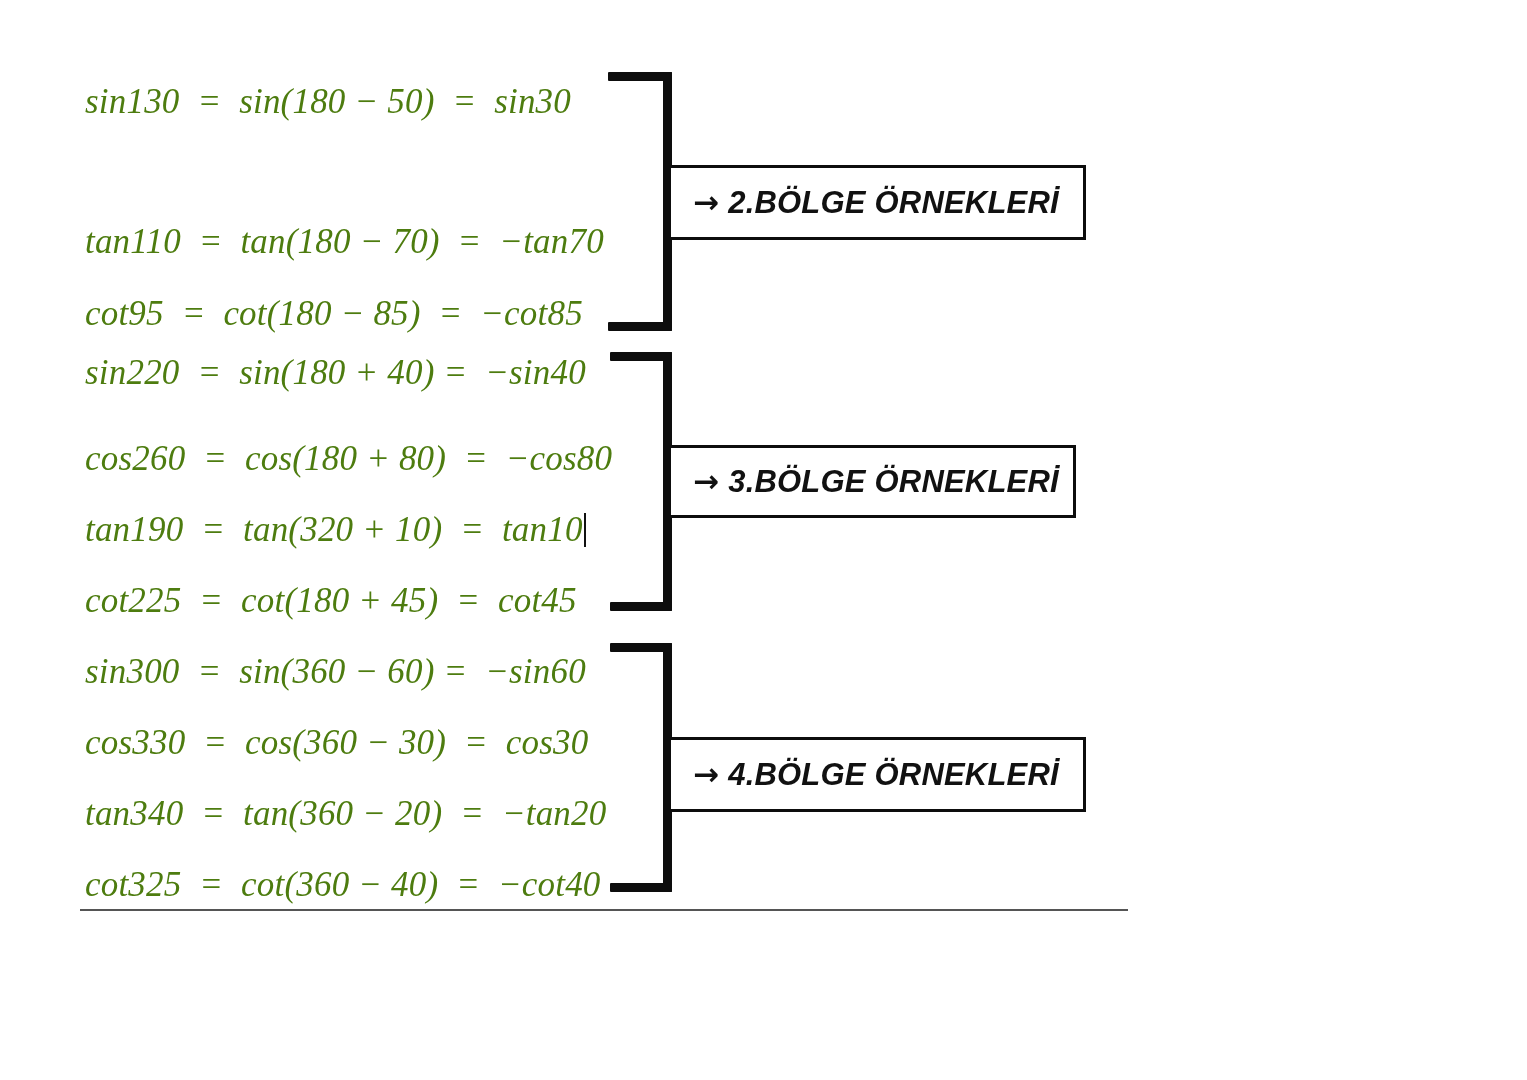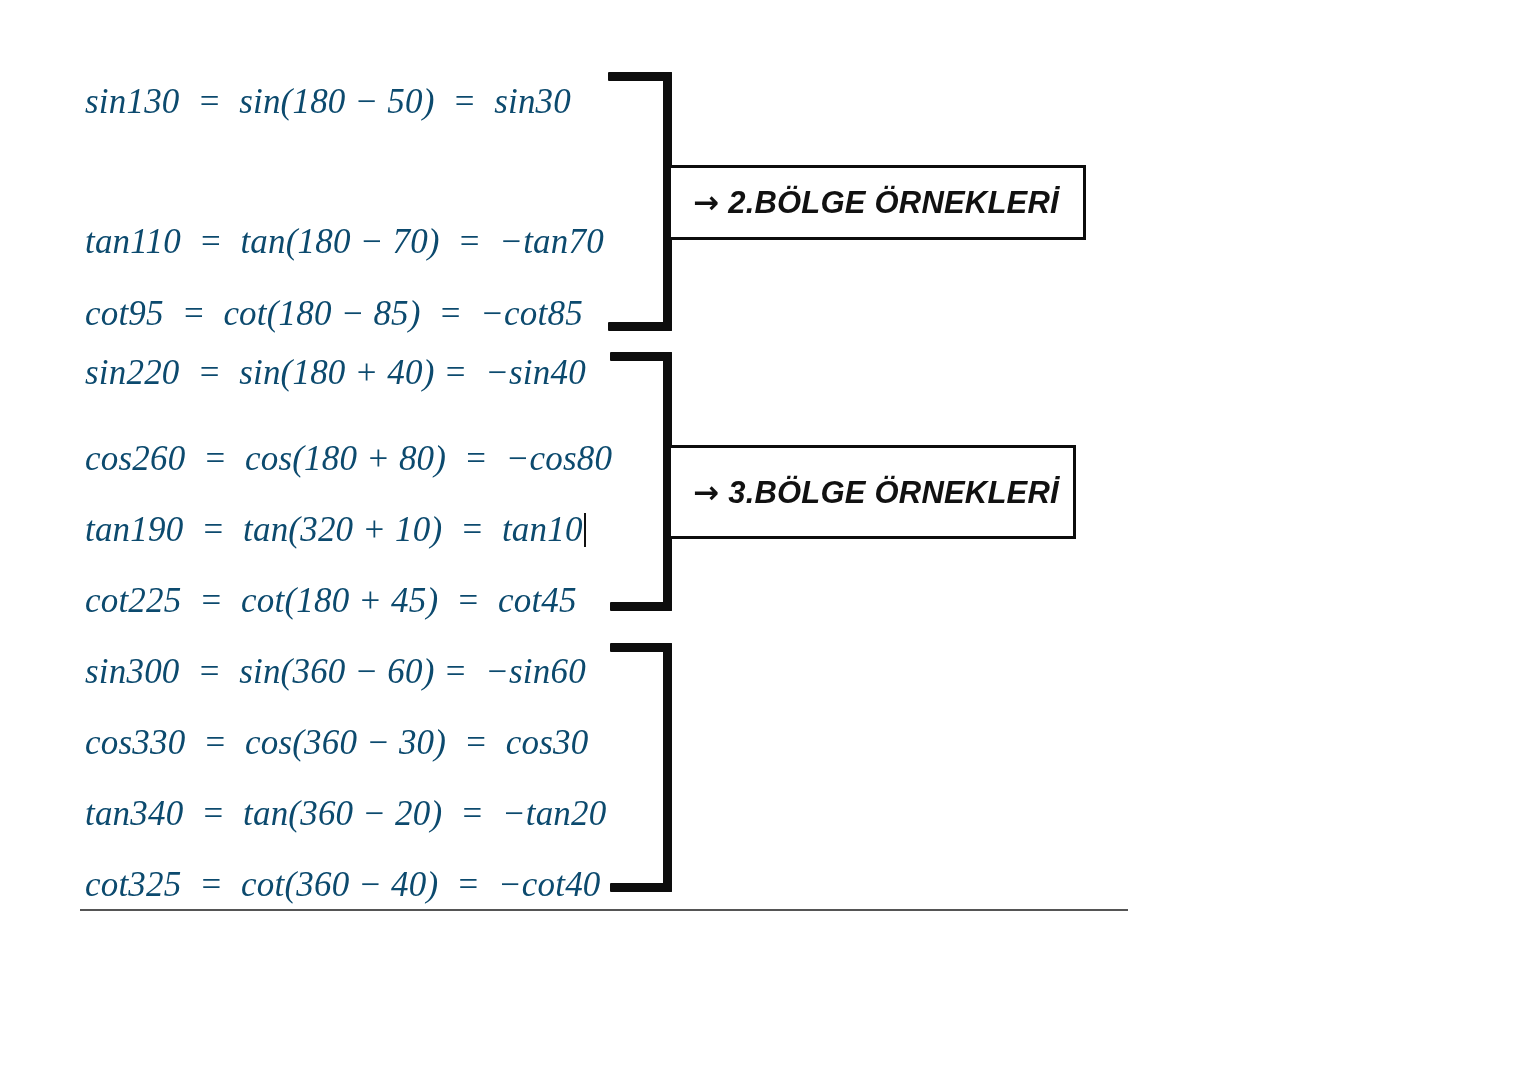--- a/index.html
+++ b/index.html
@@ -23,21 +23,21 @@
     background: #ffffff;
   }
 
   
   .eq {
     position: absolute;
     left: 85px;
     font-family: "Liberation Serif", "DejaVu Serif", serif;
     font-style: italic;
     font-size: 35px;
-    color: #0c4a6e;
+    color: #4d7c0f;
     white-space: pre;
     letter-spacing: 0.2px;
     line-height: 1;
   }
 
   
   .caret {
     display: inline-block;
     width: 2px;
     height: 34px;
@@ -132,31 +132,34 @@
   <div class="eq" style="top:441px">cos260  =  cos(180 + 80)  =  −cos80</div>
   <div class="eq" style="top:512px"><span>tan190  =  tan(320 + 10)  =  tan10</span><span class="caret"></span></div>
   <div class="eq" style="top:583px">cot225  =  cot(180 + 45)  =  cot45</div>
 
   <div class="bracket" style="left:610px; top:352px; width:62px; height:259px">
     <div class="arm top"></div>
     <div class="vbar"></div>
     <div class="arm bottom"></div>
   </div>
 
-  <div class="label-box" style="left:668px; top:445px; width:408px; height:94px">
+  <div class="label-box" style="left:668px; top:445px; width:408px; height:73px">
     <span class="label-text"><span class="arrow-glyph">→</span><span>3.BÖLGE ÖRNEKLERİ</span></span>
   </div>
 
   <div class="eq" style="top:654px">sin300  =  sin(360 − 60) =  −sin60</div>
   <div class="eq" style="top:725px">cos330  =  cos(360 − 30)  =  cos30</div>
   <div class="eq" style="top:796px">tan340  =  tan(360 − 20)  =  −tan20</div>
   <div class="eq" style="top:867px">cot325  =  cot(360 − 40)  =  −cot40</div>
 
   <div class="bracket" style="left:610px; top:643px; width:62px; height:249px">
     <div class="arm top"></div>
     <div class="vbar"></div>
     <div class="arm bottom"></div>
   </div>
 
+  <div class="label-box" style="left:668px; top:737px; width:418px; height:75px">
+    <span class="label-text"><span class="arrow-glyph">→</span><span>4.BÖLGE ÖRNEKLERİ</span></span>
+  </div>
 
   <div id="bottom-rule"></div>
 
 </div>
 
 </body></html>

